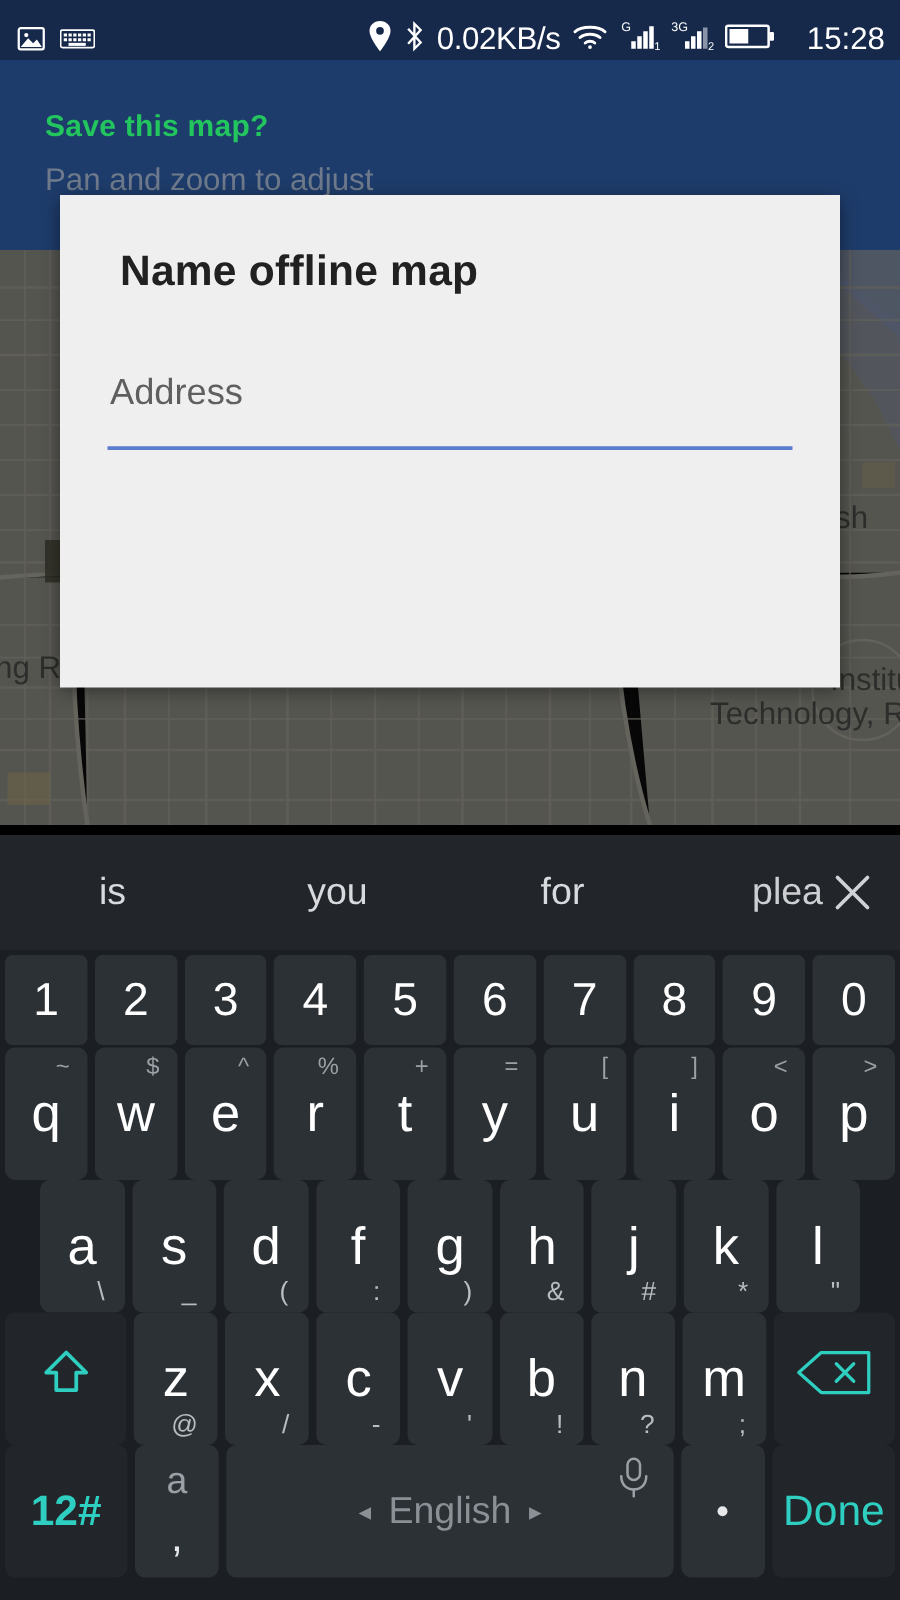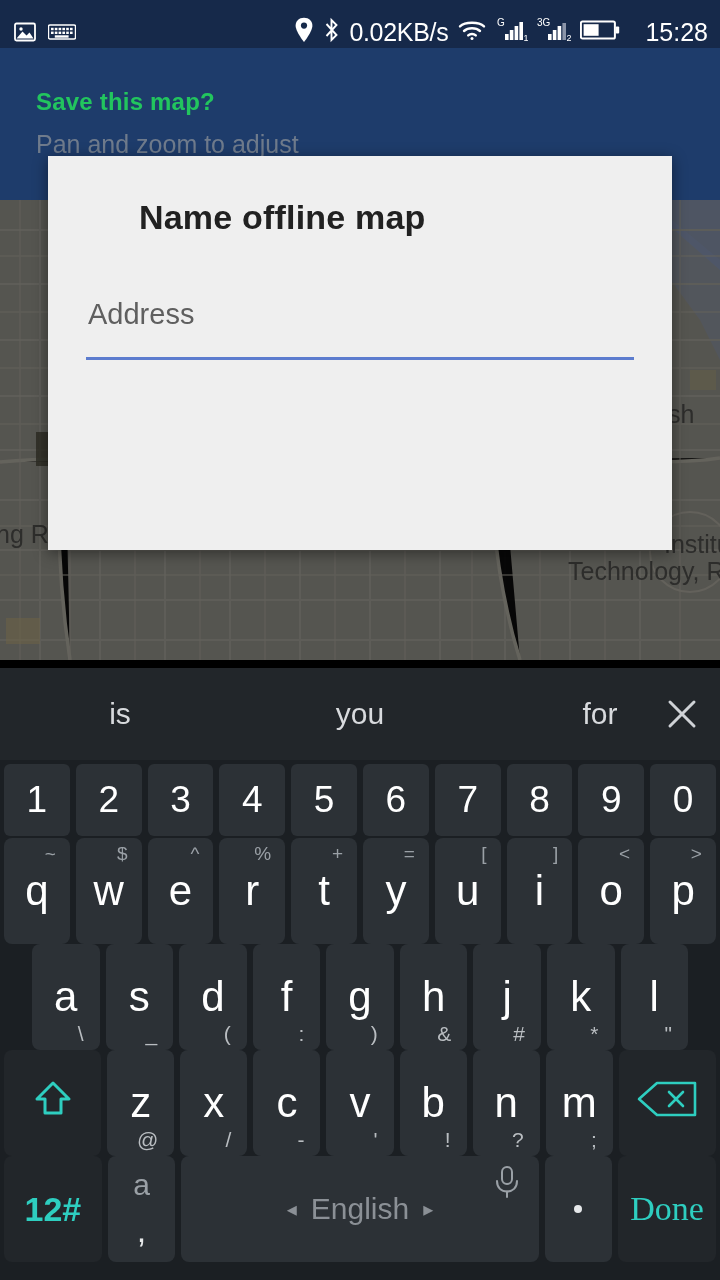--- a/index.html
+++ b/index.html
@@ -52,21 +52,21 @@
   }
 
   
   #dialog {
     position: absolute; left: 48px; top: 156px; width: 624px; height: 394px;
     background: #efefef;
     box-shadow: 0 3px 14px rgba(0,0,0,0.45);
   }
   #dialog .dlg-title {
     position: absolute; left: 48px; top: 42px;
-    font-size: 34px; font-weight: bold; color: #212121; letter-spacing: .2px; margin-left: 43px;
+    font-size: 34px; font-weight: bold; color: #212121; letter-spacing: .2px;
   }
   #dialog .dlg-field {
     position: absolute; left: 38px; top: 142px; width: 548px;
   }
   #dialog .dlg-hint {
     font-size: 29px; color: #5f5f5f; padding-left: 2px;
   }
   #dialog .dlg-underline {
     margin-top: 26px; height: 3px; background: #5c7cce; width: 548px;
   }
@@ -112,21 +112,21 @@
     position: absolute; top: 5px; right: 14px;
     font-size: 19px; color: #9aa0a6; font-weight: normal;
   }
   .key .sub {
     position: absolute; bottom: 4px; right: 16px;
     font-size: 21px; color: #b9bdc1; font-weight: normal;
   }
   .key.alpha { font-size: 42px; }
   .key.shift, .key.back { flex: 1.45 1 0; background: #22262a; }
   .key.sym { flex: 1.45 1 0; background: #22262a; color: #2ecec0; font-size: 34px; font-weight: bold; }
-  .key.done { flex: 1.45 1 0; background: #22262a; color: #2ecec0; font-size: 34px; font-family: Liberation Serif, serif; }
+  .key.done { flex: 1.45 1 0; background: #22262a; color: #2ecec0; font-size: 34px; }
   .key.comma { flex: 1 1 0; }
   .key.space { flex: 5.3 1 0; }
   .key.period { flex: 1 1 0; }
   .space-inner { display: flex; align-items: center; gap: 14px; color: #8b9096; font-size: 30px; }
   .space-arrow { color: #8b9096; font-size: 20px; }
   .mic { position: absolute; top: 8px; right: 16px; }
   .dot { width: 8px; height: 8px; border-radius: 50%; background: #e6e8ea; }
   .comma-stack { position: relative; width: 100%; height: 100%; }
   .comma-a { position: absolute; top: 12px; left: 50%; transform: translateX(-50%); color: #9aa0a6; font-size: 30px; }
   .comma-c { position: absolute; bottom: 12px; left: 50%; transform: translateX(-50%); color: #e6e8ea; font-size: 34px; }
@@ -297,20 +297,21 @@
     </div>
 
   </div>
 
   <div id="keyboard">
 
     <div id="suggestions">
       <div class="sugg">is</div>
       <div class="sugg">you</div>
       <div class="sugg">for</div>
+      <div class="sugg clipped">plea</div>
       <div id="sugg-close">
         <svg width="52" height="52" viewBox="0 0 52 52" fill="none" stroke="#cfd2d6" stroke-width="3" stroke-linecap="round">
           <path d="M14 14 L38 38 M38 14 L14 38"></path>
         </svg>
       </div>
     </div>
 
     <div class="krow r1">
       <div class="key">1</div>
       <div class="key">2</div>

